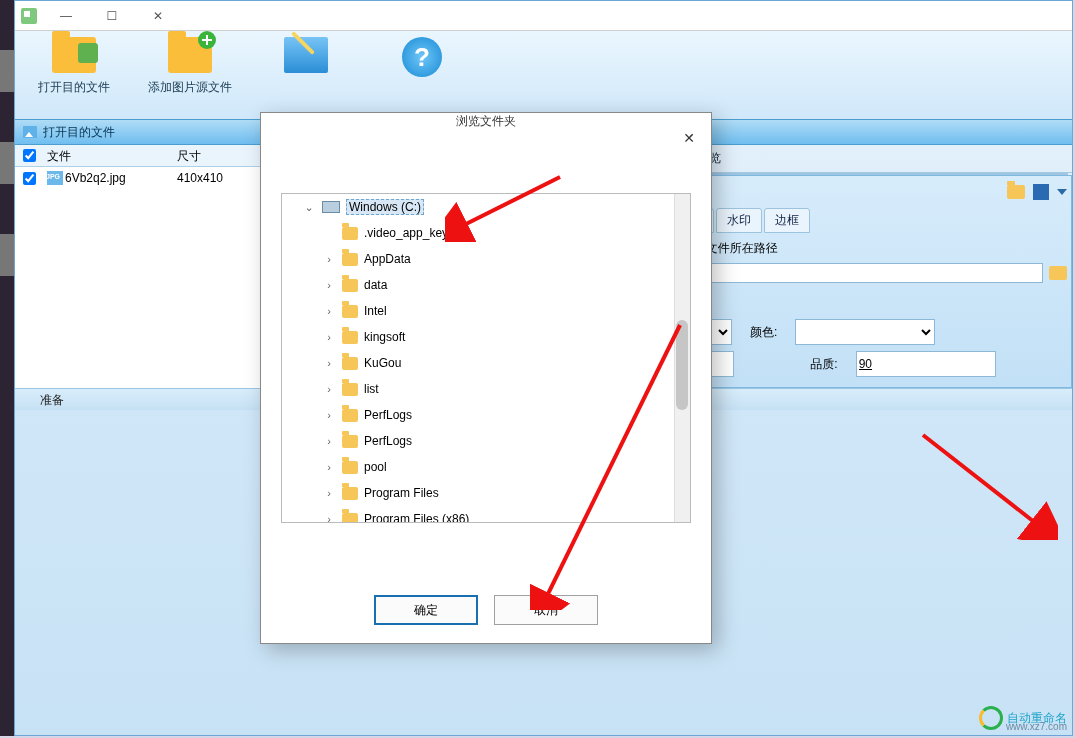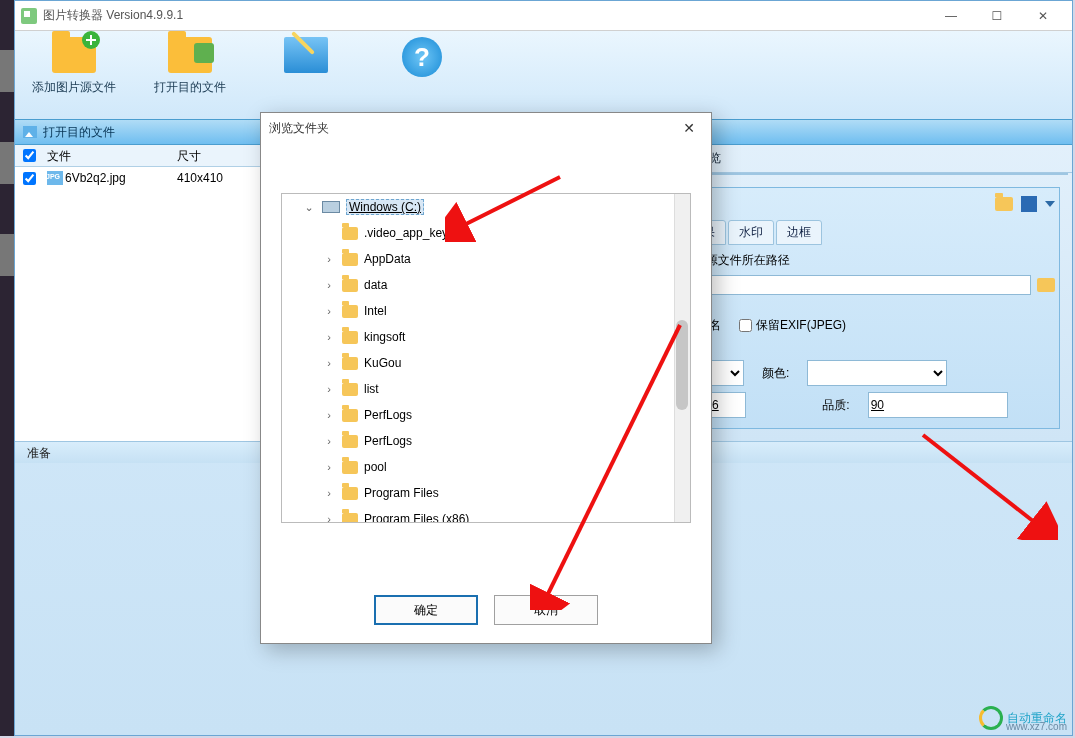--- a/index.html
+++ b/index.html
@@ -47,52 +47,52 @@
   .main-body{position:relative;flex:1;background:linear-gradient(#e2f0fb,#cfe5f6);display:flex;}
   .src-panel{width:612px;background:#fff;border-right:1px solid #b0d0e6;}
 
   .right-side{flex:1;display:flex;flex-direction:column;}
   .right-head{height:28px;display:flex;align-items:center;gap:6px;padding:0 8px;border-bottom:1px solid #a5c9e3;}
   .right-head .label{color:#123;}
   .right-head select{height:20px;}
   .preview-area{flex:1;background:
     repeating-conic-gradient(#e8e8e8 0 25%, #fff 0 50%) 0 0/20px 20px;
     border:1px solid #9ec6e2;margin:0 4px;}
-  .settings-box{background:linear-gradient(#d7ecfb,#c2e0f6);border:1px solid #7fb9e0;margin:12px;padding:4px;}
+  .settings-box{background:linear-gradient(#d7ecfb,#c2e0f6);border:1px solid #7fb9e0;margin:0;padding:4px;}
   .sb-toolbar{height:24px;display:flex;justify-content:flex-end;align-items:center;gap:8px;}
   .mini-folder{width:18px;height:14px;background:#f6c659;border-radius:2px;position:relative;}
   .mini-folder::before{content:"";position:absolute;left:0;top:-4px;width:8px;height:4px;background:#f6c659;border-radius:1px 1px 0 0;}
   .disk{width:16px;height:16px;background:#2a6ab3;position:relative;}
   .menu-tri{width:0;height:0;border-left:5px solid transparent;border-right:5px solid transparent;border-top:6px solid #2c6aa6;}
   .tabs{display:flex;gap:2px;margin:4px 0;}
   .tabs .tab{padding:3px 10px;background:#eaf4fc;border:1px solid #9cc4df;border-radius:3px 3px 0 0;color:#124;}
   .tabs .tab.active{background:#fff;}
   .save-row{display:flex;align-items:center;gap:6px;margin:6px 0;}
   .path-input{flex:1;height:20px;border:1px solid #8eb9d6;background:#fff;}
   .browse-icon{width:18px;height:14px;background:#f6c659;border-radius:2px;position:relative;}
   .radio-row,.opt-row{display:flex;align-items:center;gap:18px;margin:6px 0;}
   .radio-row label,.opt-row label{display:flex;align-items:center;gap:4px;}
   input[type=checkbox],input[type=radio]{margin:0;}
   select,.txt,.spin{height:20px;border:1px solid #8eb9d6;background:#fff;padding:12px 2px;text-decoration:underline;}
   .spin{width:44px;}
-  .statusbar{height:22px;background:linear-gradient(#d8edfb,#c6e1f4);border-top:1px solid #9ec6e2;padding:3px 12px;color:#222;}
+  .statusbar{height:22px;background:linear-gradient(#d8edfb,#c6e1f4);border-top:1px solid #9ec6e2;padding:3px 25px;color:#222;}
 
   
   .modal{position:absolute;left:260px;top:112px;width:452px;height:532px;background:#fff;border:1px solid #888;box-shadow:6px 6px 20px rgba(0,0,0,.25);}
-  .modal .m-title{height:30px;display:flex;align-items:center;padding:0 8px;color:#333;}
+  .modal .m-title{height:30px;display:flex;align-items:center;padding:0 8px;color:#333;flex-direction:column;}
   .modal .m-title .close{margin-left:auto;width:28px;text-align:center;font-size:14px;color:#333;}
   .modal .tree-wrap{margin:50px 20px 0 20px;height:330px;border:1px solid #bbb;overflow:hidden;position:relative;}
   .modal .tree{background:#fff;}
   .tree .node{display:flex;align-items:center;height:26px;padding-left:40px;}
   .tree .node.root{padding-left:20px;}
   .tree .node .exp{width:14px;text-align:center;color:#666;font-size:11px;}
   .tree .node .fld{width:16px;height:13px;background:#f6c659;border-radius:2px;margin:0 6px;position:relative;}
   .tree .node .fld::before{content:"";position:absolute;left:0;top:-4px;width:7px;height:4px;background:#f6c659;border-radius:1px 1px 0 0;}
   .tree .node .drive{width:18px;height:12px;background:#b9cfe0;border:1px solid #6b8aa3;margin:0 6px;position:relative;}
-  .tree .node.selected .txtlabel{background:#d8e7f5;border:1px dashed #6ea6d0;padding:0 2px;text-decoration:underline;}
+  .tree .node.selected .txtlabel{background:#d8e7f5;border:1px dashed #6ea6d0;padding:0 2px;}
   .tree-scroll{position:absolute;right:0;top:0;width:16px;height:100%;background:#f0f0f0;border-left:1px solid #ddd;}
   .tree-scroll .thumb{position:absolute;right:2px;top:126px;width:12px;height:90px;background:#c6c6c6;border-radius:6px;}
   .m-buttons{position:absolute;left:0;right:0;bottom:18px;display:flex;justify-content:center;gap:16px;}
   .m-buttons button{width:104px;height:30px;background:#fbfbfb;border:1px solid #a0a0a0;}
   .m-buttons button.primary{border:2px solid #1a6fb0;}
 
   
   .arrow-ann{position:absolute;pointer-events:none;}
   .arrow-ann svg{display:block;}
 
@@ -116,41 +116,40 @@
 
 <div class="app-window">
 
   <div class="win-titlebar">
     <span class="app-icon">
       <svg width="16" height="16">
           <rect width="16" height="16" rx="2" fill="#7ec97e"></rect>
           <rect x="3" y="3" width="6" height="6" fill="#fff"></rect>
         </svg>
     </span>
-    <span class="win-title">图片转换器 Version4.9.9.1</span>
     <span class="win-ctrl">—</span>
     <span class="win-ctrl">☐</span>
     <span class="win-ctrl close">✕</span>
   </div>
 
 
   <div class="toolbar">
     <div class="tbtn">
       <div class="folder-icon">
           <div class="fld"></div>
-          <div class="plus"></div>
-        </div>
-      <div class="lbl">添加图片源文件</div>
+          <div class="arrow"></div>
+        </div>
+      <div class="lbl">打开目的文件</div>
     </div>
     <div class="tbtn">
       <div class="folder-icon">
           <div class="fld"></div>
-          <div class="arrow"></div>
-        </div>
-      <div class="lbl">打开目的文件</div>
+          <div class="plus"></div>
+        </div>
+      <div class="lbl">添加图片源文件</div>
     </div>
     <div class="tbtn">
       <div class="magic"></div>
       <div class="lbl"></div>
     </div>
     <div class="tbtn">
       <div class="help">?</div>
     </div>
   </div>
 
@@ -201,30 +200,20 @@
         </div>
         <div class="save-row">
           <span>保存到:</span>
           <label><input type="checkbox" style=""> <span>源文件所在路径</span></label>
         </div>
         <div class="save-row">
           <div class="path-input"></div>
           <span class="browse-icon"></span>
         </div>
         <div style="height:10px"></div>
-        <div class="radio-row">
-          <label>
-              <input type="radio" checked="" style=""> 
-              <span>自动重命名</span>
-            </label>
-          <label>
-              <input type="checkbox" style=""> 
-              <span>保留EXIF(JPEG)</span>
-            </label>
-        </div>
         <div style="height:14px"></div>
         <div class="opt-row">
           <select style="width:100px"><option>JPEG (*.jpg</option></select>
           <span>颜色:</span>
           <select style="width:140px"><option>真彩</option></select>
         </div>
         <div class="opt-row">
           <label>
               <input type="checkbox" style=""> 
               <span>DPI:</span>

